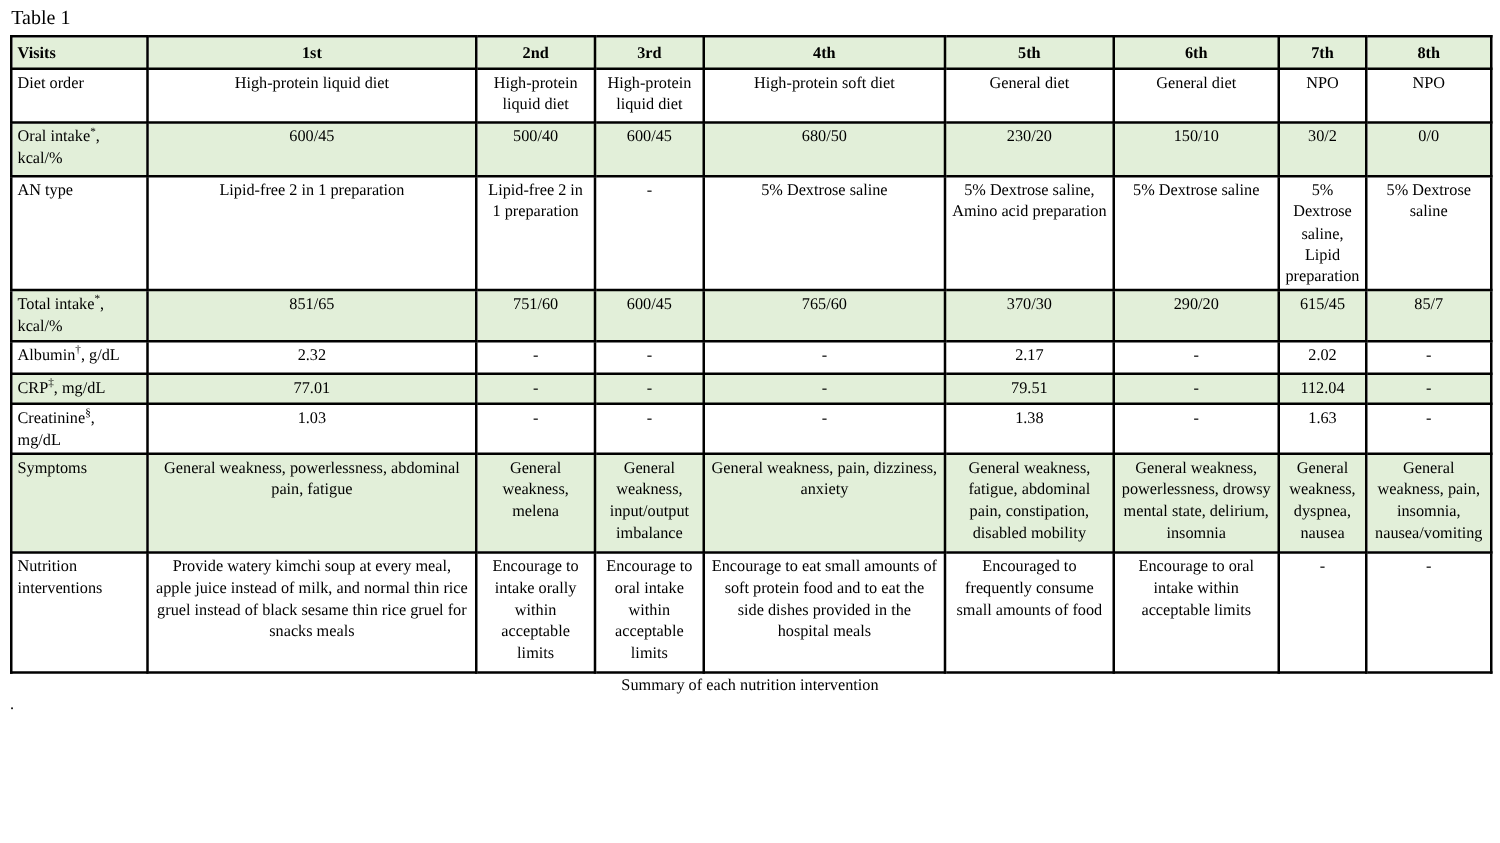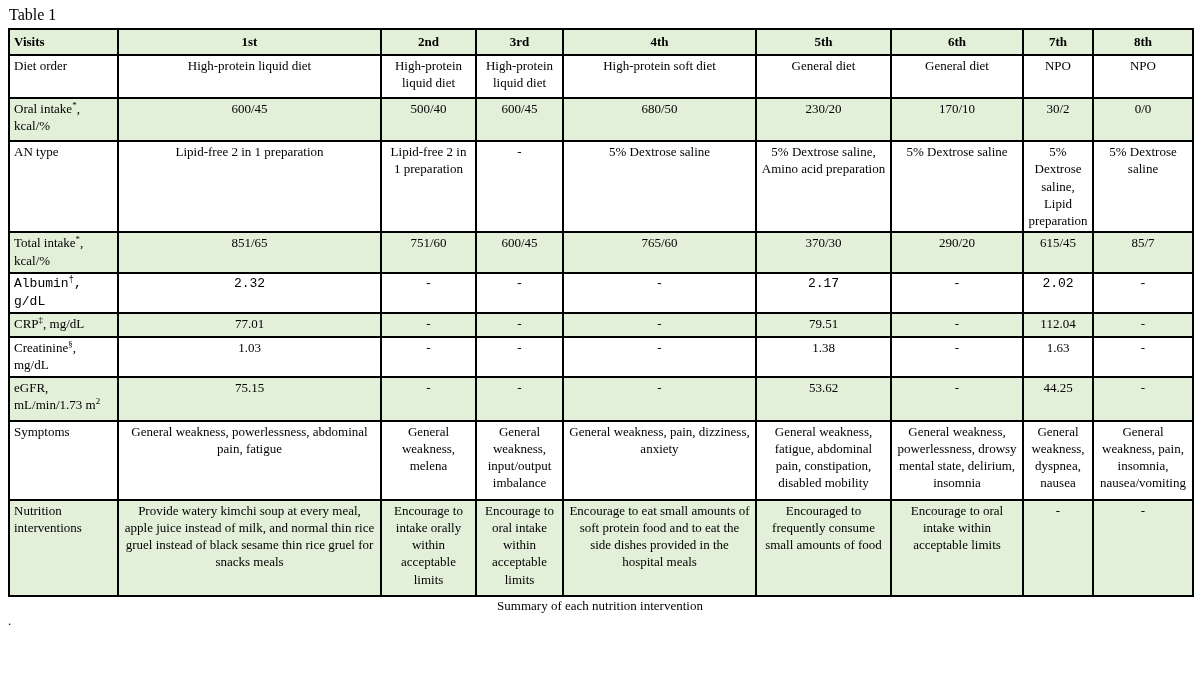--- a/index.html
+++ b/index.html
@@ -12,21 +12,21 @@
   th.lbl,td.lbl{text-align:left;}
   thead tr{background:var(--shaded);}
   tbody tr:nth-child(even){background:var(--shaded);}
   sup{font-size:9px;line-height:0;}
   tr.r-head{height:26px;padding-left:28px;}
   tr.r-diet{height:43px;}
   tr.r-oral{height:43px;font-family:Liberation Serif, serif;}
   tr.r-antype{height:71px;margin-top:20px;}
   tr.r-anintake{height:44px;}
   tr.r-total{height:41px;margin-top:12px;}
-  tr.r-alb{height:26px;font-family:Liberation Mono, monospace;}
+  tr.r-alb{height:26px;}
   tr.r-crp{height:24px;}
   tr.r-creat{height:28px;}
   tr.r-egfr{height:44px;}
   tr.r-sym{height:79px;padding-left:46px;}
   tr.r-nut{height:96px;}
   .caption{width:1184px;margin-left:8px;text-align:center;font-size:13px;margin-top:1px;}
   .end-dot{margin-left:8px;font-size:13px;line-height:1.1;}
 </style>
 </head>
 <body>
@@ -70,21 +70,21 @@
       <td>NPO</td>
       <td>NPO</td>
     </tr>
     <tr class="r-oral">
       <td class="lbl"><span>Oral intake</span><sup>*</sup><span>, kcal/%</span></td>
       <td>600/45</td>
       <td>500/40</td>
       <td>600/45</td>
       <td>680/50</td>
       <td>230/20</td>
-      <td>170/10</td>
+      <td>150/10</td>
       <td>30/2</td>
       <td>0/0</td>
     </tr>
     <tr class="r-antype">
       <td class="lbl"><span>AN type</span><sup></sup><span></span></td>
       <td>Lipid-free 2 in 1 preparation</td>
       <td>Lipid-free 2 in 1 preparation</td>
       <td>-</td>
       <td>5% Dextrose saline</td>
       <td>5% Dextrose saline, Amino acid preparation</td>
@@ -129,31 +129,20 @@
       <td class="lbl"><span>Creatinine</span><sup>§</sup><span>, mg/dL</span></td>
       <td>1.03</td>
       <td>-</td>
       <td>-</td>
       <td>-</td>
       <td>1.38</td>
       <td>-</td>
       <td>1.63</td>
       <td>-</td>
     </tr>
-    <tr class="r-egfr">
-      <td class="lbl"><span>eGFR, mL/min/1.73 m</span><sup>2</sup><span></span></td>
-      <td>75.15</td>
-      <td>-</td>
-      <td>-</td>
-      <td>-</td>
-      <td>53.62</td>
-      <td>-</td>
-      <td>44.25</td>
-      <td>-</td>
-    </tr>
     <tr class="r-sym">
       <td class="lbl"><span>Symptoms</span><sup></sup><span></span></td>
       <td>General weakness, powerlessness, abdominal pain, fatigue</td>
       <td>General weakness, melena</td>
       <td>General weakness, input/output imbalance</td>
       <td>General weakness, pain, dizziness, anxiety</td>
       <td>General weakness, fatigue, abdominal pain, constipation, disabled mobility</td>
       <td>General weakness, powerlessness, drowsy mental state, delirium, insomnia</td>
       <td>General weakness, dyspnea, nausea</td>
       <td>General weakness, pain, insomnia, nausea/vomiting</td>

